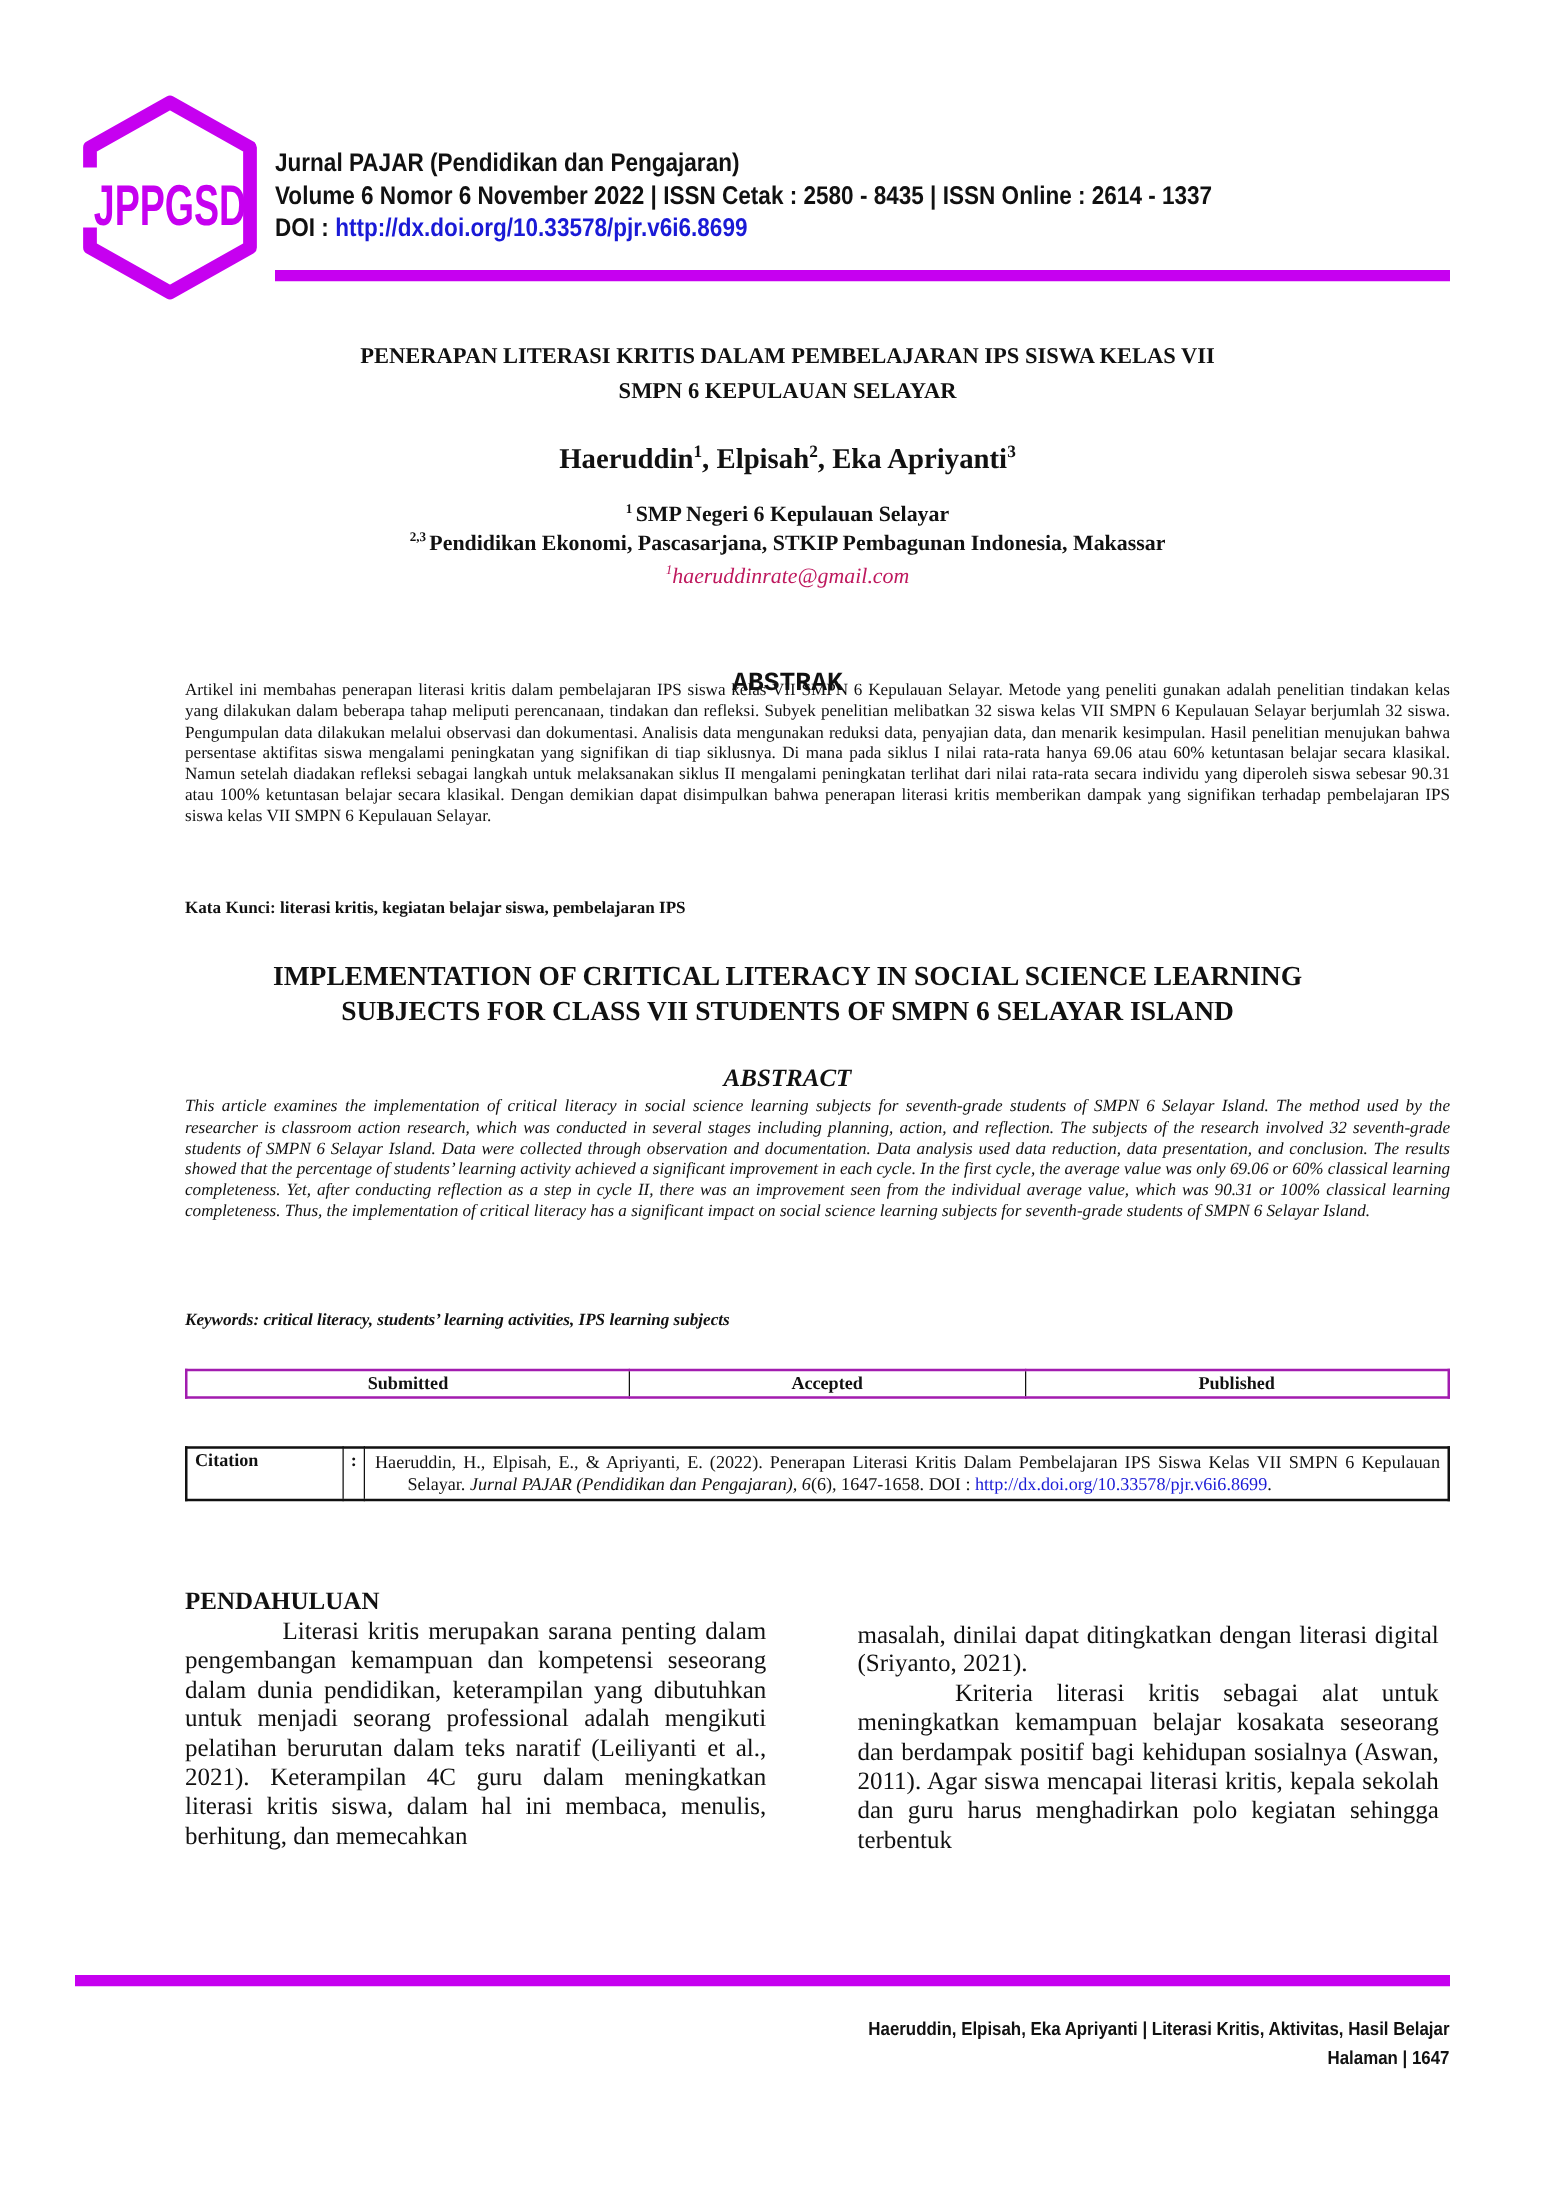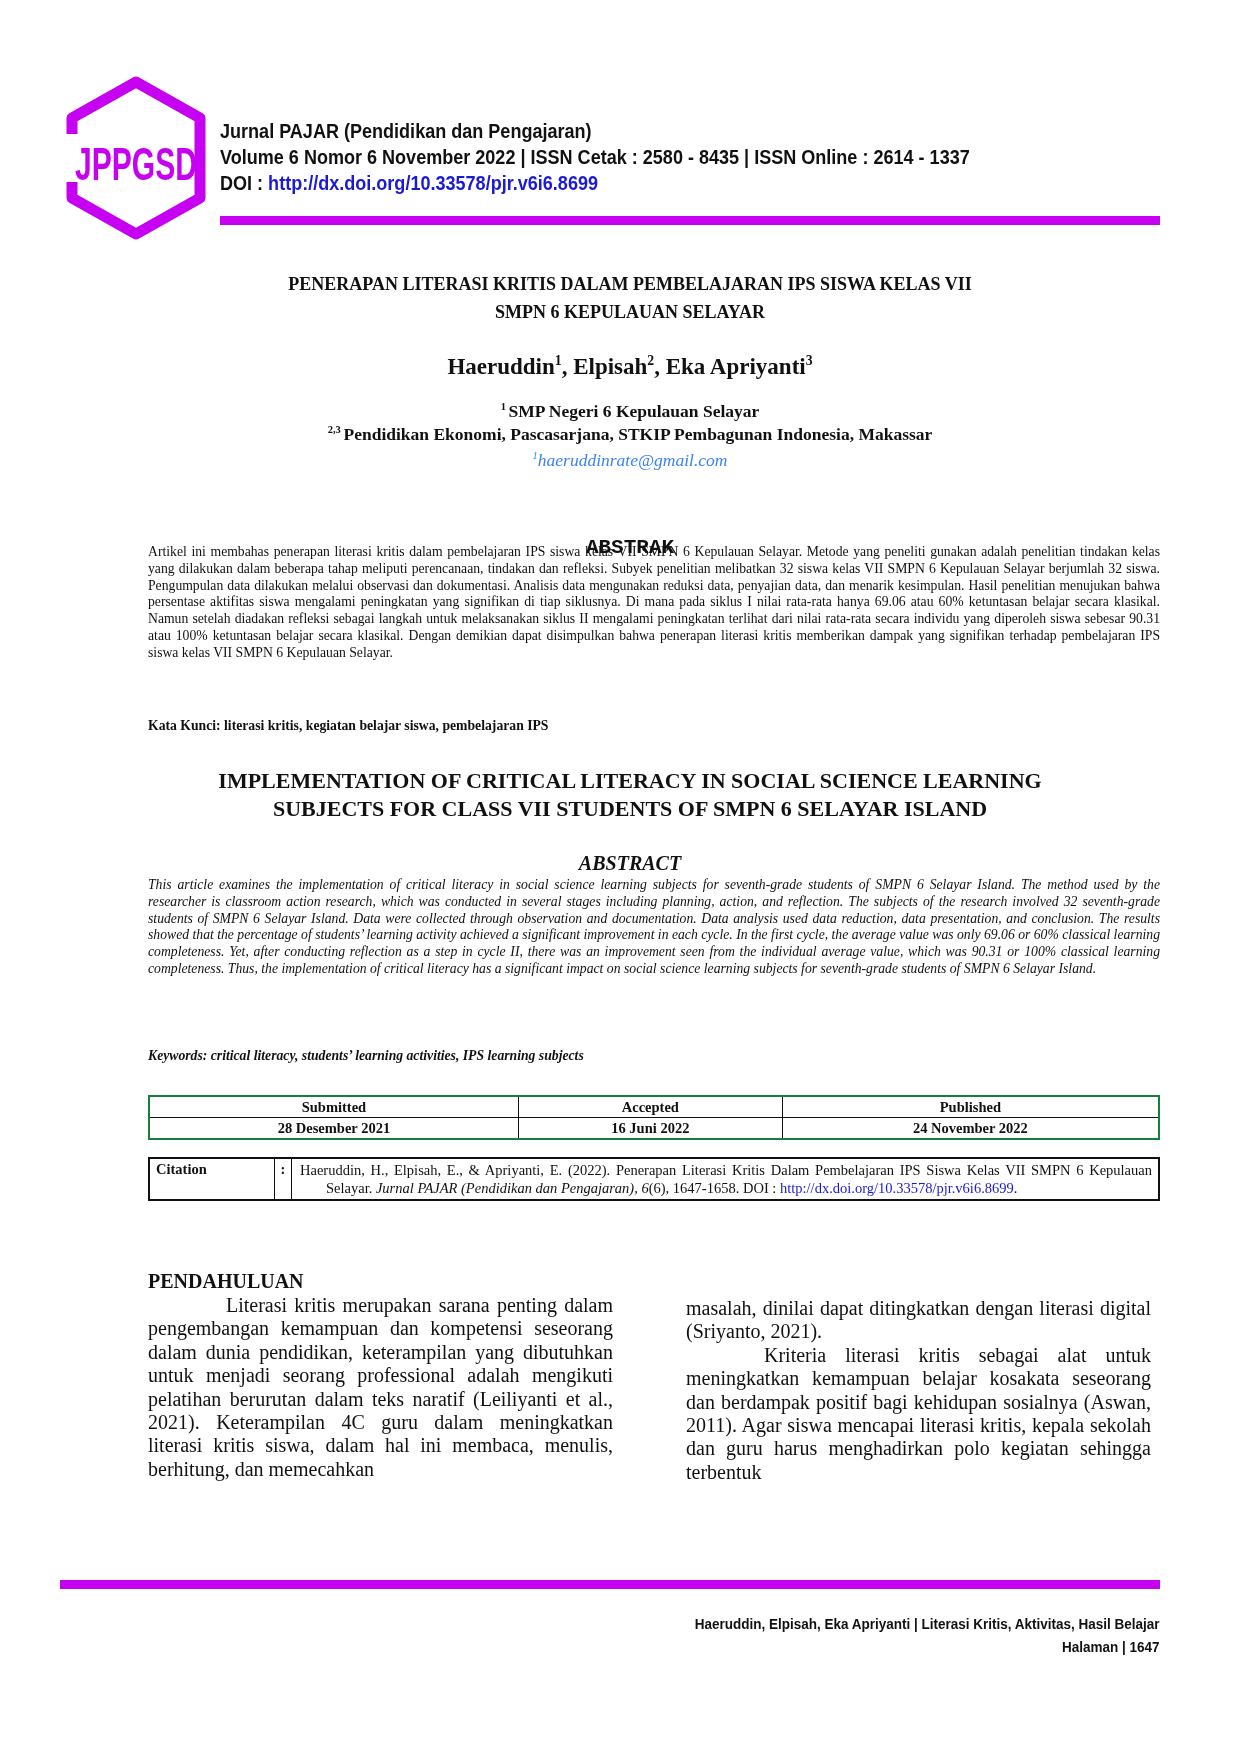--- a/index.html
+++ b/index.html
@@ -12,37 +12,37 @@
   #journal-head .doi-link { color: #1a1ad6; }
   .magenta-bar { background: #c600f0; height: 9px; }
   #top-bar { left: 220px; top: 216px; width: 940px; }
   #bottom-bar { left: 60px; top: 1580px; width: 1100px; }
 
   
   .center { left: 140px; width: 980px; text-align: center; }
   #title-id { top: 270px; font-family: "Liberation Serif", serif; font-weight: bold; font-size: 18px; line-height: 28px; }
   #authors { top: 354px; font-family: "Liberation Serif", serif; font-weight: bold; font-size: 23px; }
   #affil { top: 400px; font-family: "Liberation Serif", serif; font-weight: bold; font-size: 17.5px; line-height: 23px; }
-  #email { top: 450px; font-family: "Liberation Serif", serif; font-style: italic; font-size: 17.5px; color: #3b82f6; }
+  #email { top: 450px; font-family: "Liberation Serif", serif; font-style: italic; font-size: 17.5px; color: #be185d; }
   sup { font-size: 0.6em; line-height: 0; }
 
   #abstrak-h { top: 536px; font-family: Liberation Mono, monospace; font-weight: bold; font-size: 21px; }
   .abstract-body { left: 148px; width: 1012px; font-family: "Liberation Serif", serif; font-size: 13.7px; line-height: 16.8px; text-align: justify; }
   #abstrak-text { top: 544px; }
   #kata-kunci { left: 148px; top: 718px; font-family: "Liberation Serif", serif; font-weight: bold; font-size: 13.7px; }
 
   #title-en { top: 767px; font-family: "Liberation Serif", serif; font-weight: bold; font-size: 22px; line-height: 28px; }
   #abstract-h { top: 852px; font-family: "Liberation Serif", serif; font-weight: bold; font-style: italic; font-size: 20px; }
   #abstract-text { top: 877px; font-style: italic; }
   #keywords { left: 148px; top: 1048px; font-family: "Liberation Serif", serif; font-weight: bold; font-style: italic; font-size: 13.7px; }
 
   
   #dates-table { left: 148px; top: 1095px; width: 1012px; border-collapse: collapse; font-family: "Liberation Serif", serif; font-weight: bold; font-size: 14.5px; }
   #dates-table td { border: 1px solid #111; text-align: center; padding: 1px 4px; height: 18px; }
-  #dates-table { border: 2px solid #15803d; }
+  #dates-table { border: 2px solid #a21caf; }
 
   
   #citation-table { left: 148px; top: 1157px; width: 1012px; border-collapse: collapse; font-family: "Liberation Serif", serif; font-size: 14.5px; border: 2px solid #111; }
   #citation-table td { border: 1px solid #111; vertical-align: top; padding: 2px 6px; }
   #citation-table td.label { width: 112px; font-weight: bold; }
   #citation-table td.colon { width: 12px; font-weight: bold; text-align: center; padding: 2px 2px; }
   #citation-table td.ref { text-align: justify; padding-left: 34px; text-indent: -26px; line-height: 18px; }
   #citation-table .doi { color: #1a1ad6; }
 
   
@@ -102,25 +102,20 @@
 <div id="abstract-text" class="abs abstract-body">This article examines the implementation of critical literacy in social science learning subjects for seventh-grade students of SMPN 6 Selayar Island. The method used by the researcher is classroom action research, which was conducted in several stages including planning, action, and reflection. The subjects of the research involved 32 seventh-grade students of SMPN 6 Selayar Island. Data were collected through observation and documentation. Data analysis used data reduction, data presentation, and conclusion. The results showed that the percentage of students’ learning activity achieved a significant improvement in each cycle. In the first cycle, the average value was only 69.06 or 60% classical learning completeness. Yet, after conducting reflection as a step in cycle II, there was an improvement seen from the individual average value, which was 90.31 or 100% classical learning completeness. Thus, the implementation of critical literacy has a significant impact on social science learning subjects for seventh-grade students of SMPN 6 Selayar Island.</div>
 <div id="keywords" class="abs">Keywords: critical literacy, students’ learning activities, IPS learning subjects</div>
 
 <table id="dates-table" class="abs">
   <tbody>
       <tr>
     <td>Submitted</td>
     <td>Accepted</td>
     <td>Published</td>
   </tr>
-  <tr>
-    <td>28 Desember 2021</td>
-    <td>16 Juni 2022</td>
-    <td>24 November 2022</td>
-  </tr>
 </tbody>
   </table>
 
 <table id="citation-table" class="abs">
   <tbody>
       <tr>
     <td class="label">Citation</td>
     <td class="colon">:</td>
     <td class="ref"><span>Haeruddin, H., Elpisah, E., &amp; Apriyanti, E. (2022). Penerapan Literasi Kritis Dalam Pembelajaran IPS Siswa Kelas VII SMPN 6 Kepulauan Selayar. </span><i>Jurnal PAJAR (Pendidikan dan Pengajaran), </i><i>6</i><span>(6), 1647-1658. DOI : </span><span class="doi">http://dx.doi.org/10.33578/pjr.v6i6.8699</span><span>.</span></td>
   </tr>

